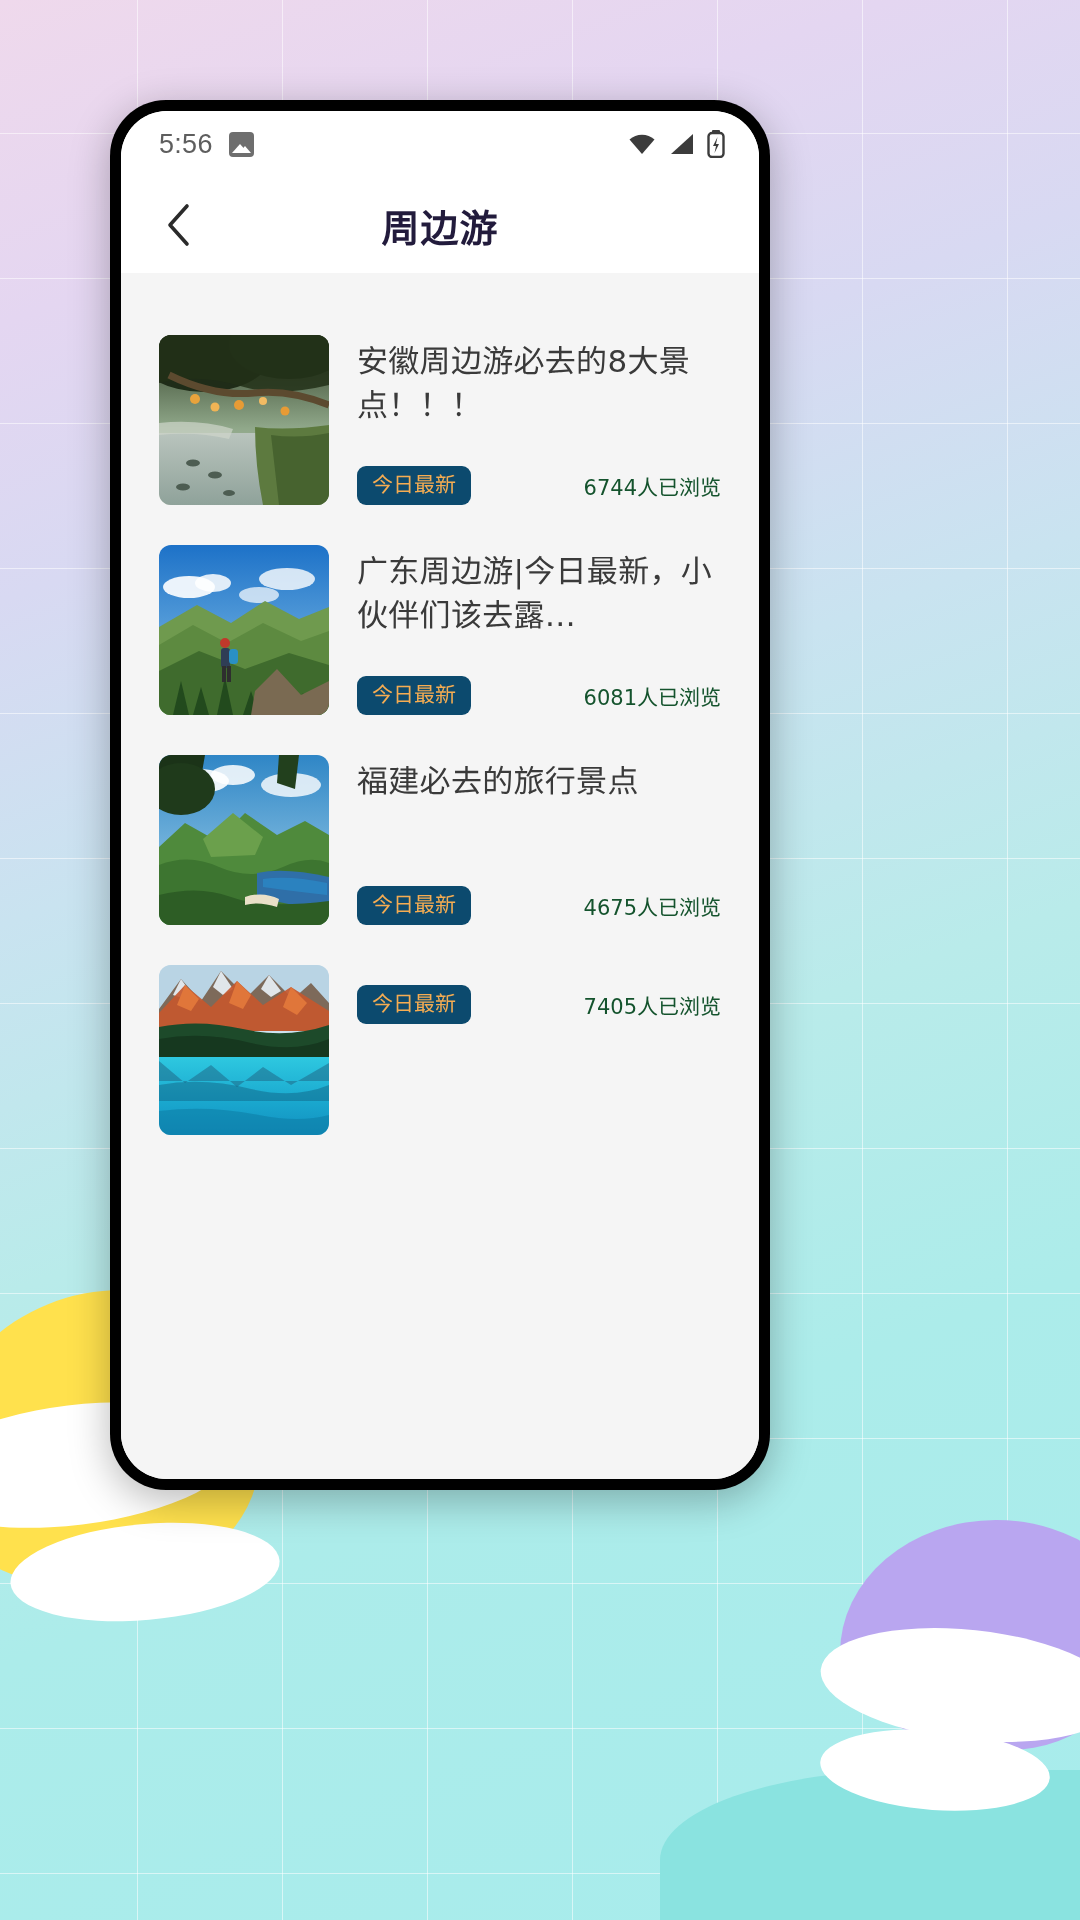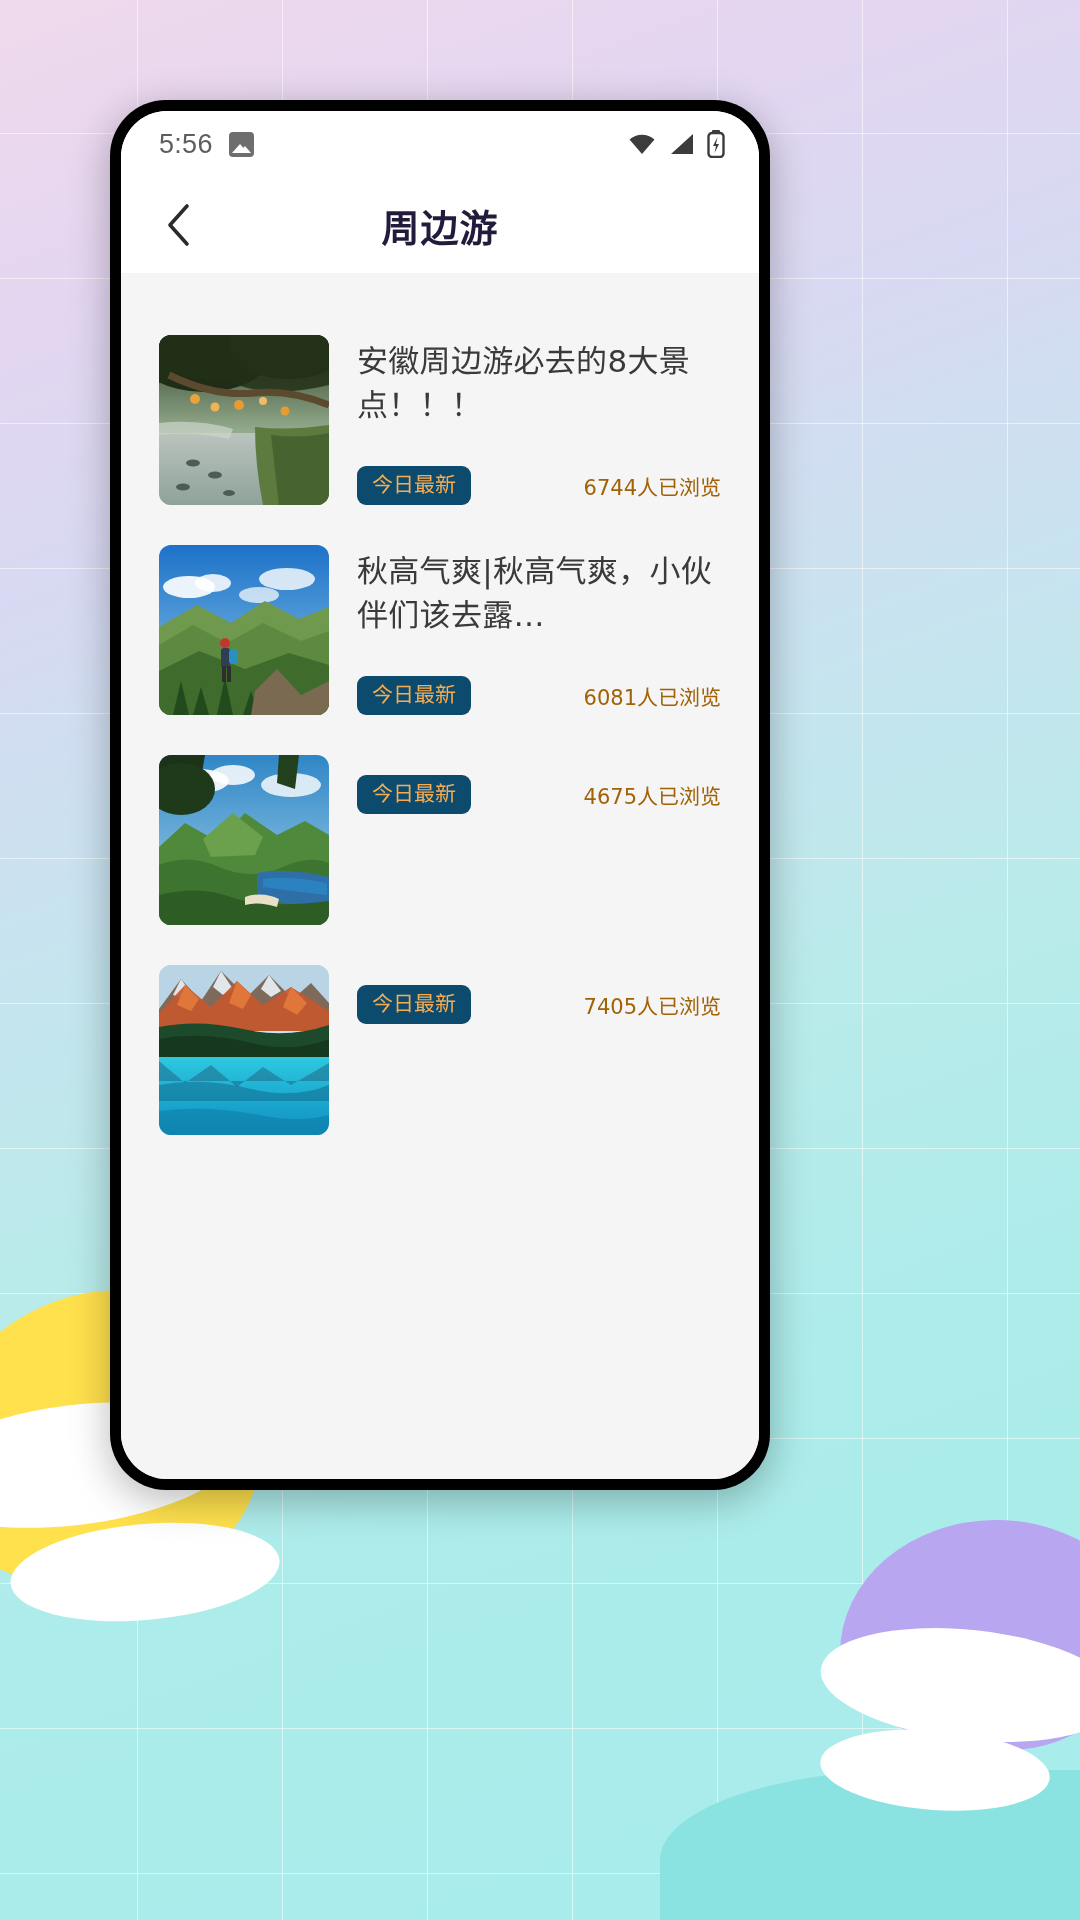--- a/index.html
+++ b/index.html
@@ -246,21 +246,21 @@
     background: #0c4a6e;
     color: #f5ac52;
     font-size: 21px;
     padding: 9px 15px;
     border-radius: 9px;
     line-height: 1;
     font-family: "DejaVu Sans", "Liberation Sans", sans-serif;
   }
   .views {
     font-size: 21px;
-    color: #a16207;
+    color: #14532d;
     font-family: "DejaVu Sans", "Liberation Sans", sans-serif;
     padding-right: 6px;
   }
 </style>
 </head>
 <body>
 
 <div id="wallpaper">
   <div id="grid-overlay"></div>
   <div class="blob blob-teal-strip"></div>
@@ -385,21 +385,21 @@
               </g>
               <path d="M96 146 L118 124 L142 150 L170 136 L170 170 L92 170 Z" fill="#7a6a52"></path>
               <circle cx="66" cy="98" r="5" fill="#c0392b"></circle>
               <rect x="62" y="103" width="9" height="20" rx="3" fill="#2f3d55"></rect>
               <rect x="70" y="104" width="9" height="15" rx="3.5" fill="#2a90c4"></rect>
               <rect x="63" y="121" width="4" height="16" fill="#2e2e2e"></rect>
               <rect x="68" y="121" width="4" height="16" fill="#2e2e2e"></rect>
             </svg>
           </div>
           <div class="article-body">
-            <div class="article-title">秋高气爽|秋高气爽，小伙伴们该去露…</div>
+            <div class="article-title">广东周边游|今日最新，小伙伴们该去露…</div>
             <div class="article-meta">
               <span class="badge">今日最新</span>
               <span class="views">6081人已浏览</span>
             </div>
           </div>
         </div>
 
         <div class="article-item">
           <div class="thumb">
             <svg viewBox="0 0 170 170" preserveAspectRatio="xMidYMid slice">
@@ -419,20 +419,21 @@
               <path d="M44 84 L74 58 L104 82 L96 100 L52 102 Z" fill="#6ba04c"></path>
               <path d="M0 110 Q30 98 60 112 Q92 126 124 112 Q150 100 170 108 L170 170 L0 170 Z" fill="#3d7530"></path>
               <path d="M98 118 Q126 112 170 122 L170 156 Q130 150 98 142 Z" fill="#2f6fa8"></path>
               <path d="M104 124 Q130 120 168 128 L168 140 Q132 136 104 132 Z" fill="#2a87c4" opacity="0.8"></path>
               <path d="M0 140 Q40 130 72 142 Q104 154 170 146 L170 170 L0 170 Z" fill="#2d5d25"></path>
               <path d="M86 142 Q104 136 120 144 L118 152 Q100 146 86 150 Z" fill="#e9e0c8"></path>
               <path d="M120 0 L140 0 L136 34 L118 28 Z" fill="#22401d"></path>
             </svg>
           </div>
           <div class="article-body">
+            <div class="article-title">福建必去的旅行景点</div>
             <div class="article-meta">
               <span class="badge">今日最新</span>
               <span class="views">4675人已浏览</span>
             </div>
           </div>
         </div>
 
         <div class="article-item">
           <div class="thumb">
             <svg viewBox="0 0 170 170" preserveAspectRatio="xMidYMid slice">

